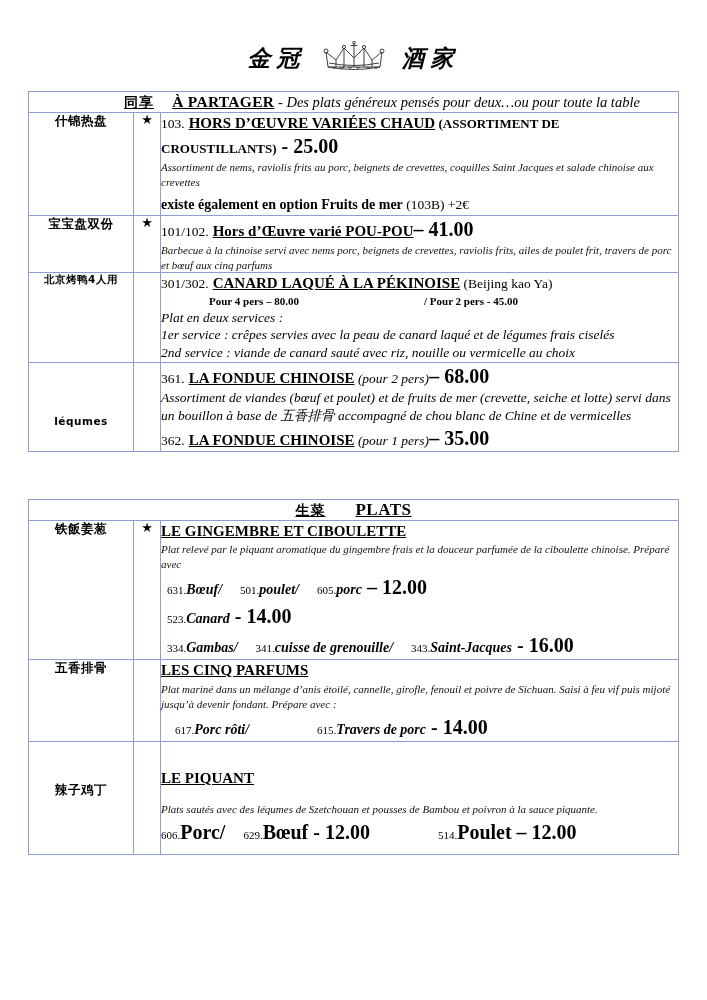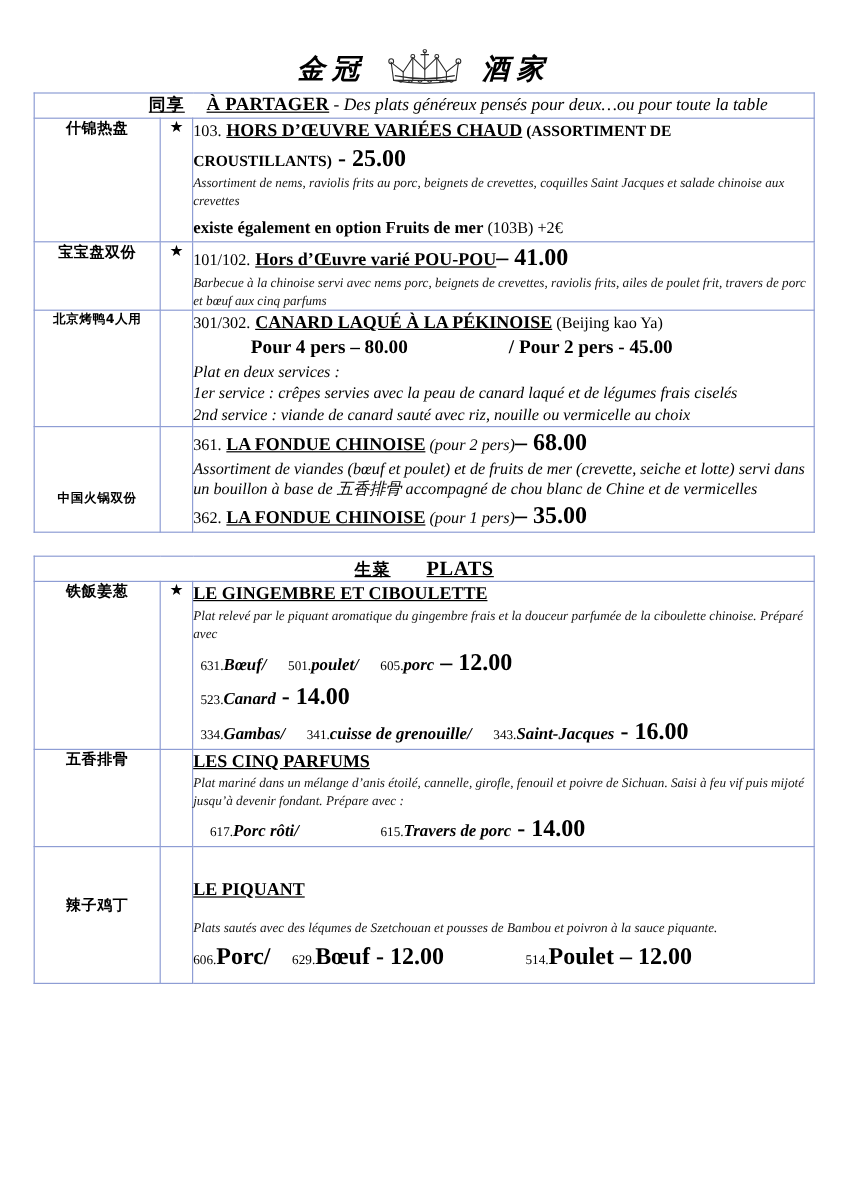--- a/index.html
+++ b/index.html
@@ -40,21 +40,21 @@
     font-size: 23px;
     font-weight: 700;
     letter-spacing: 0.6px;
     margin-top: 3px;
     font-family: "Liberation Serif", serif;
   }
 
   
   .menu-table {
     width: 650px;
-    margin: 1px auto;
+    margin: 15px auto;
     border-collapse: collapse;
     table-layout: fixed;
   }
   .menu-table td {
     border: 1px solid #8e9dd4;
     vertical-align: top;
     padding: 0;
   }
   .col-cn    { width: 105px; }
   .col-star  { width: 27px; }
@@ -145,21 +145,21 @@
     color: #111;
   }
   .desc-lg {
     font-style: italic;
     font-size: 13.5px;
     line-height: 1.32;
     margin: 0;
   }
   .line { margin: 0; line-height: 1.3; }
   .note-bold { font-weight: 700; font-size: 14px; }
-  .center-row { text-align: left; padding-left: 48px; font-weight: 700; font-size: 16px; }
+  .center-row { text-align: left; padding-left: 48px; font-weight: 700; font-size: 11px; }
   .duck-price-left { display: inline-block; min-width: 215px; }
   .var-line { margin: 2px 0 0 0; line-height: 1.35; padding-left: 6px; }
   .var-line .gap { display: inline-block; width: 18px; }
   .var-line .gap-lg { display: inline-block; width: 34px; }
   .spacer-8 { height: 8px; }
   .table-gap { height: 17px; }
 </style>
 </head>
 <body>
 
@@ -250,21 +250,21 @@
             <span class="duck-price-left">Pour 4 pers – 80.00</span><span>/ Pour 2 pers - 45.00</span>
           </p>
           <p class="desc-lg">Plat en deux services :</p>
           <p class="desc-lg">1er service : crêpes servies avec la peau de canard laqué et de légumes frais ciselés</p>
           <p class="desc-lg">2nd service : viande de canard sauté avec riz, nouille ou vermicelle au choix</p>
         </div>
       </td>
     </tr>
 
     <tr>
-      <td class="cn-cell small mid">中国火锅双份</td>
+      <td class="cn-cell small mid">léqumes</td>
       <td class="star-cell"></td>
       <td class="body-cell">
         <div class="dish">
           <p class="line">
             <span class="num">361.</span>
             <span class="name name-lg">LA FONDUE CHINOISE</span><span class="ital"> (pour 2 pers)</span><span class="price">– 68.00</span>
           </p>
           <p class="desc-lg">Assortiment de viandes (bœuf et poulet) et de fruits de mer (crevette, seiche et lotte) servi dans un bouillon à base de 五香排骨 accompagné de chou blanc de Chine et de vermicelles</p>
           <p class="line">
             <span class="num">362.</span>

